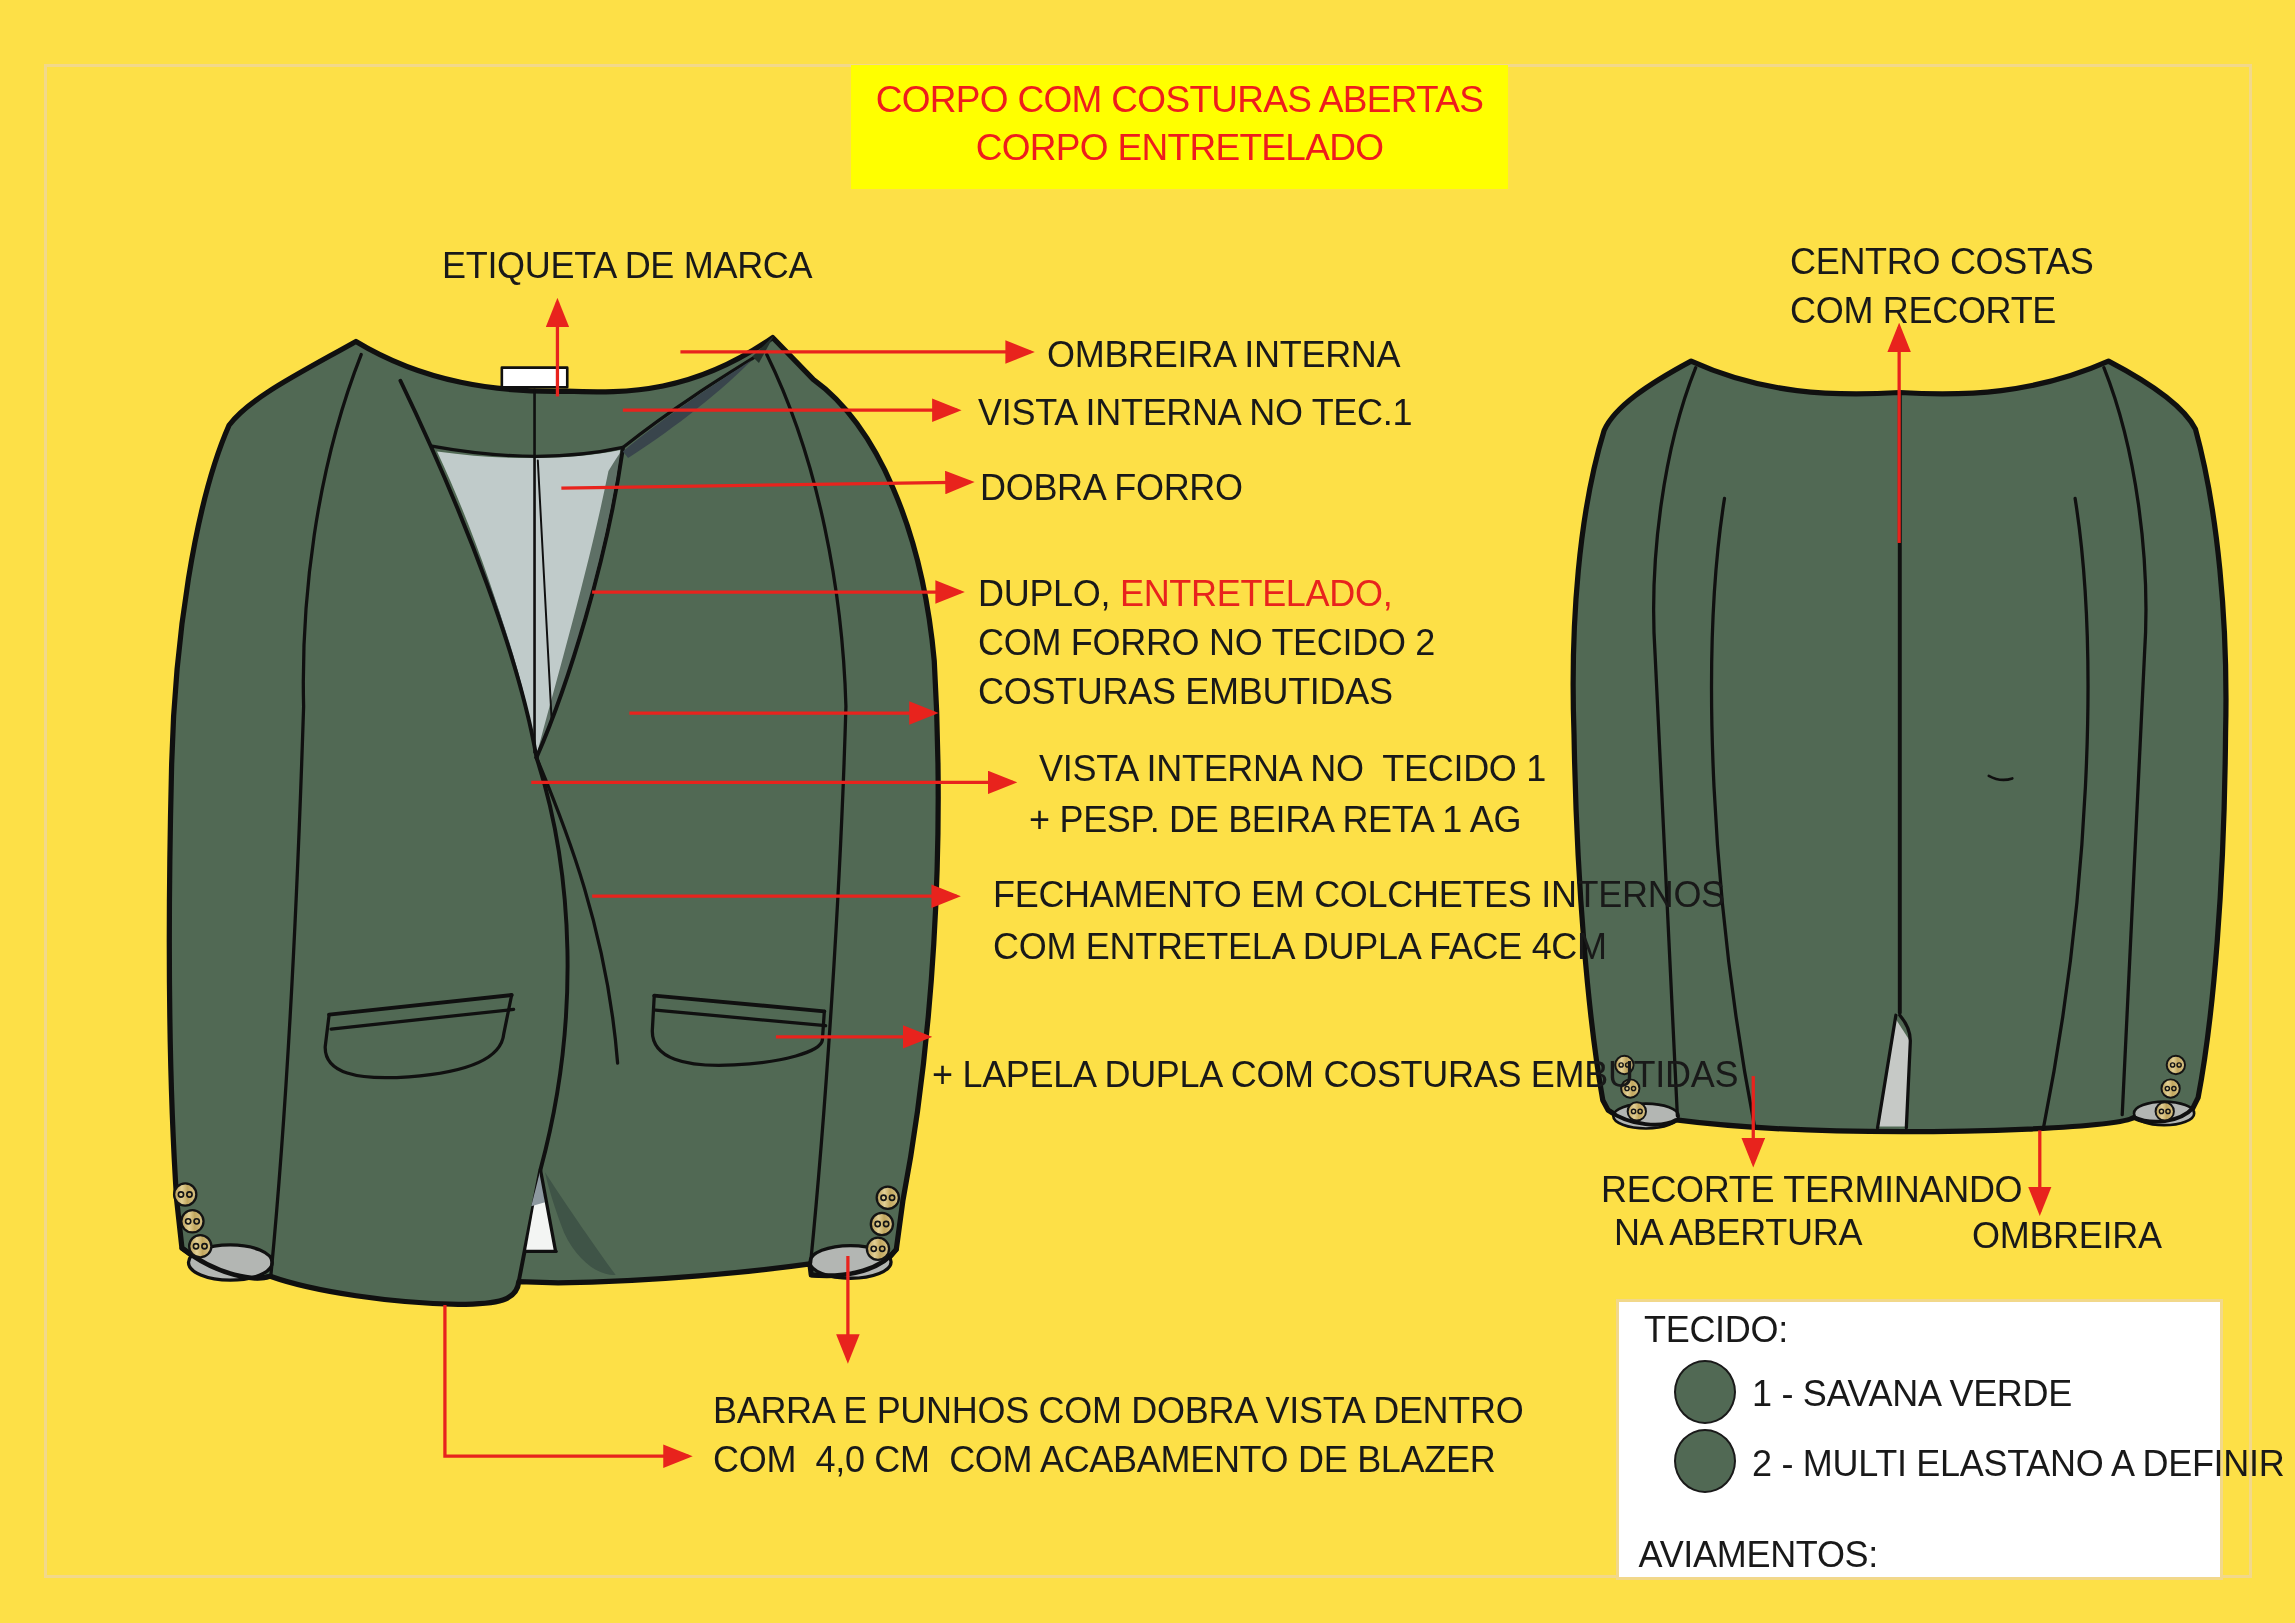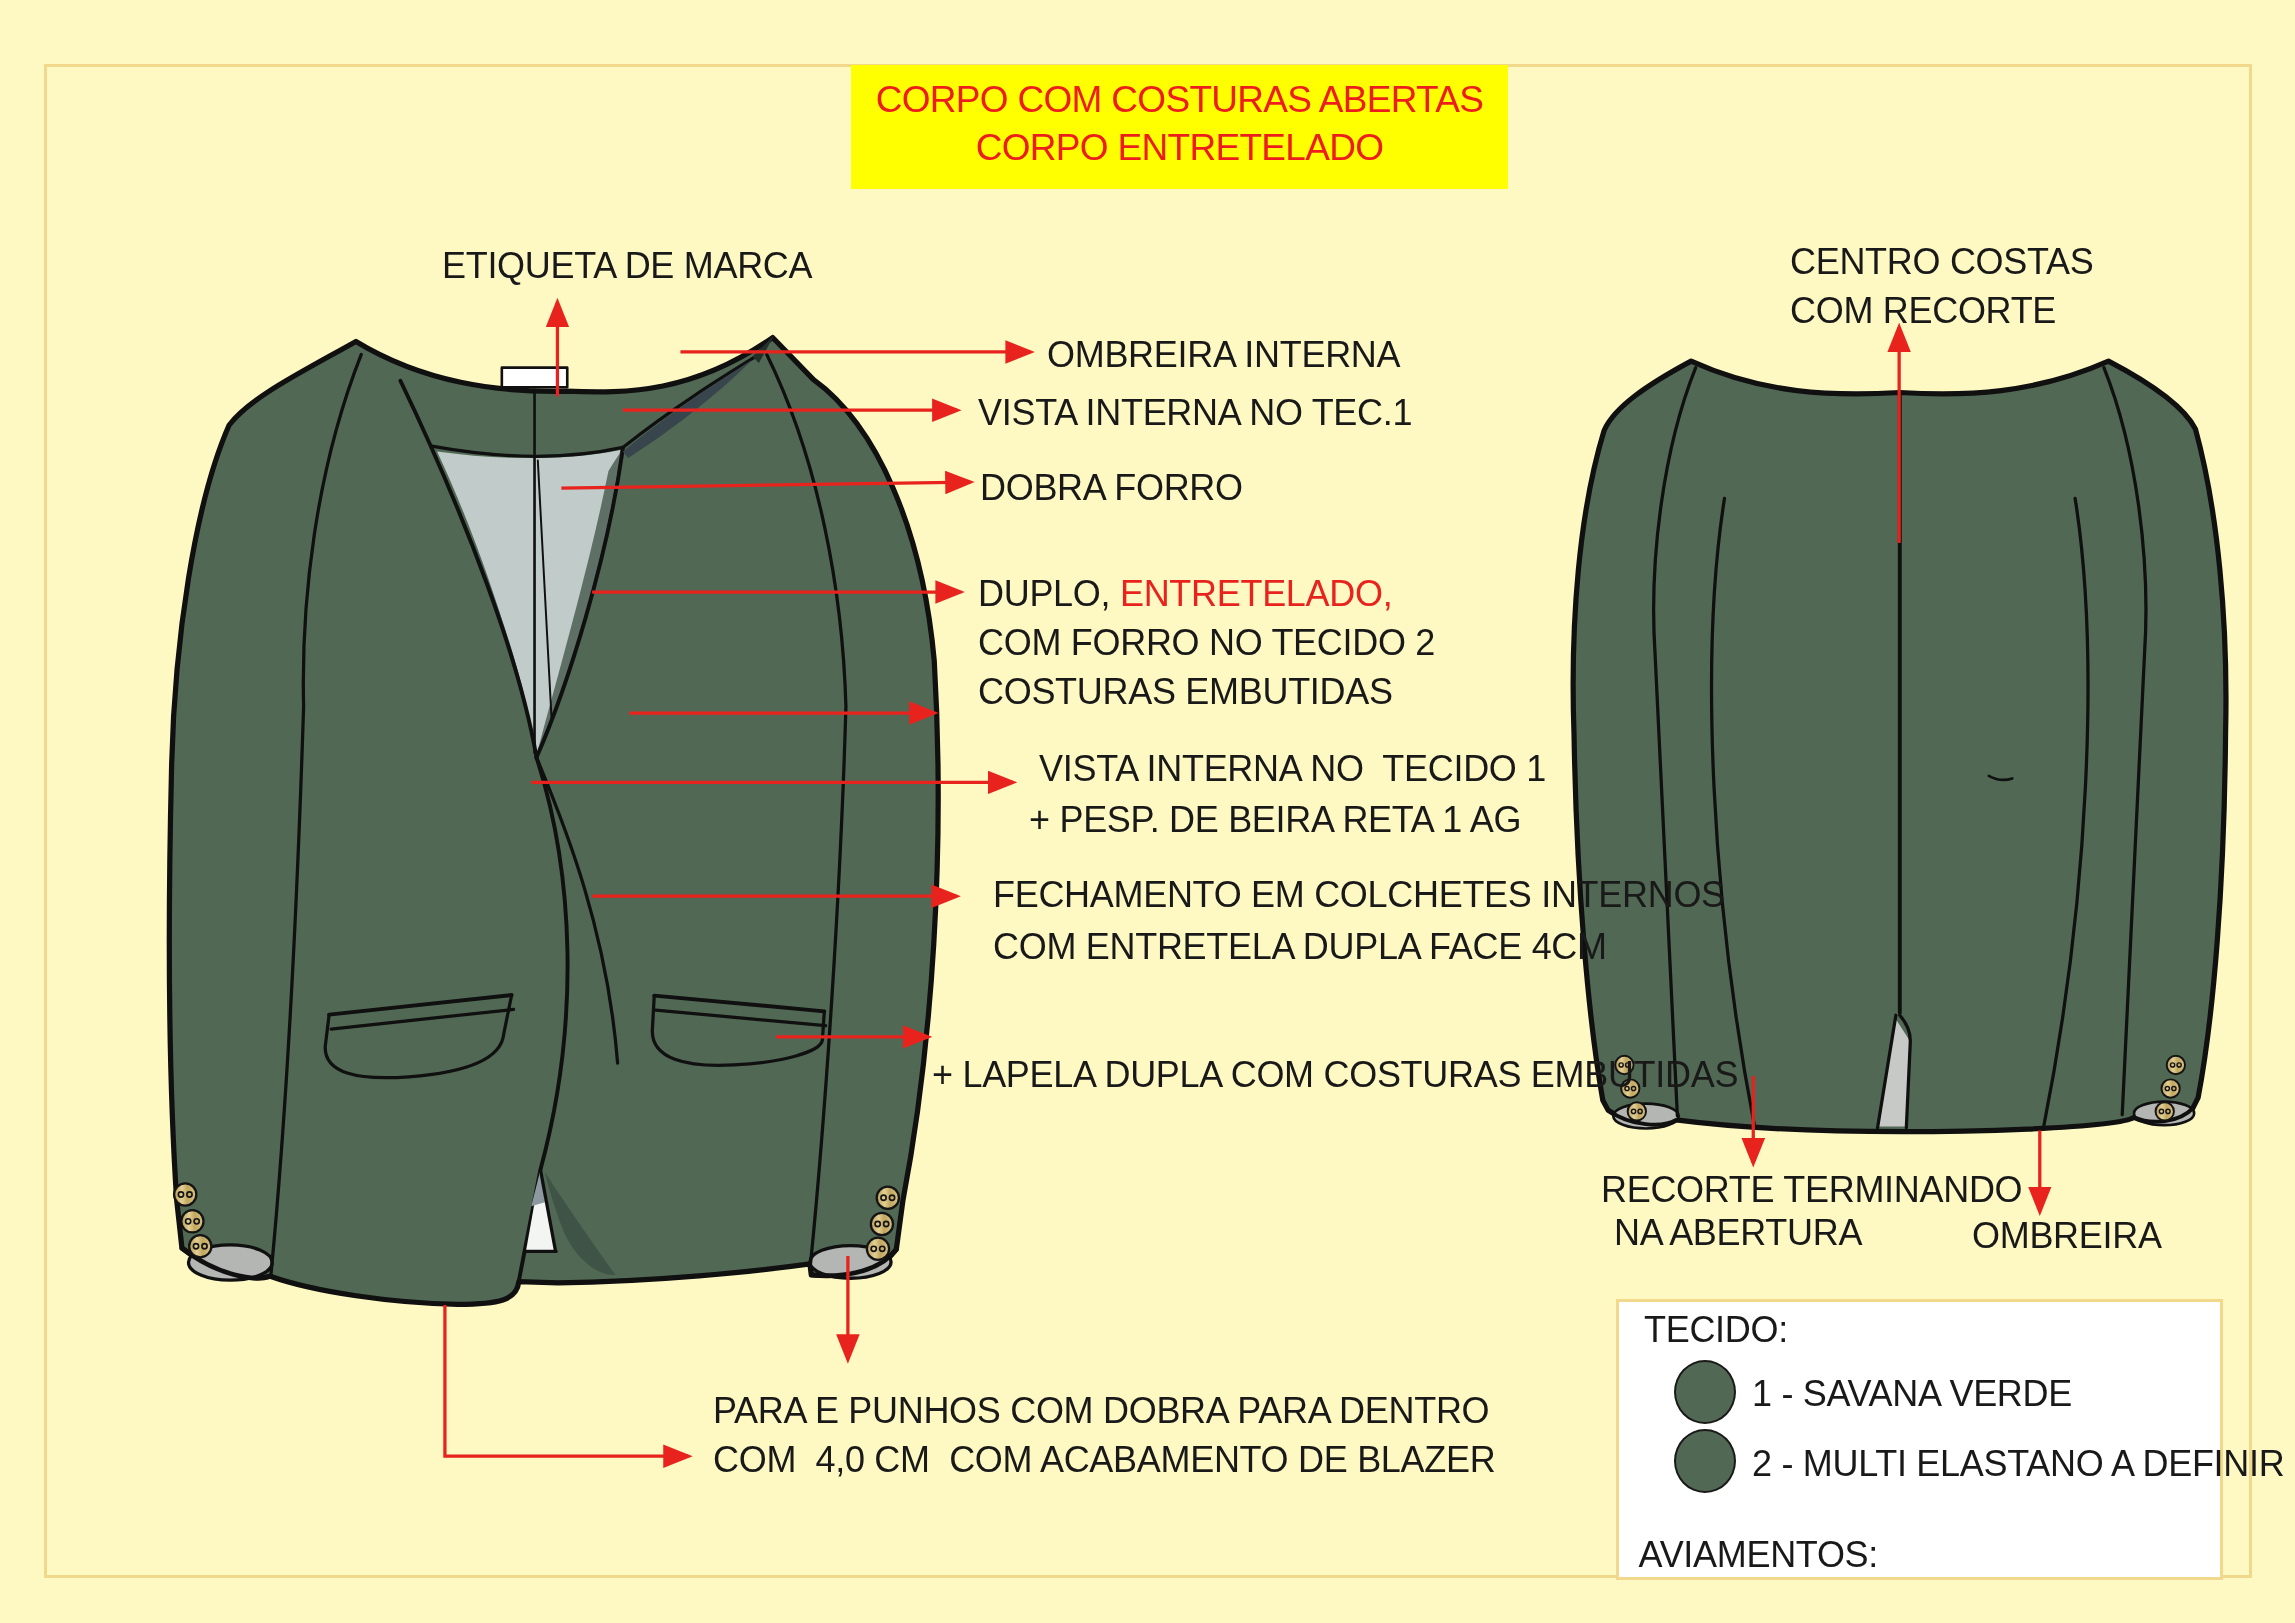--- a/index.html
+++ b/index.html
@@ -1,16 +1,16 @@
 <!DOCTYPE html>
 <html style="font-size:10.5px"><head>
 <meta charset="utf-8">
 <style>
   html,body{margin:0;padding:0;background:#ffffff;}
-  #page{position:relative;width:2295px;height:1623px;background:#fef9c3;overflow:hidden;
+  #page{position:relative;width:2295px;height:1623px;background:#fde047;overflow:hidden;
         font-family:"Liberation Sans",sans-serif;}
   #page-border{position:absolute;left:44px;top:64px;width:2208px;height:1514px;
         border:3.9px solid #f2d88a;box-sizing:border-box;}
   #title-box{position:absolute;left:851px;top:65px;width:657px;height:124px;
         background:#ffff00;text-align:center;padding-top:10.5px;box-sizing:border-box;}
   .title-line{font-size:37px;line-height:1.3;color:#ee1d1d;letter-spacing:-0.7px;}
   .lbl{position:absolute;font-size:36px;color:#191919;letter-spacing:-0.3px;
        white-space:pre;line-height:1.05;}
   .red-txt{color:#e8231d;}
   #legend-box{position:absolute;left:1616px;top:1299px;width:607px;height:281px;
@@ -210,21 +210,21 @@
   <div class="lbl" style="left:978px;top:394px;">VISTA INTERNA NO TEC.1</div>
   <div class="lbl" style="left:980px;top:469px;">DOBRA FORRO</div>
   <div class="lbl" style="left:978px;top:575px;"><span>DUPLO, </span><span class="red-txt">ENTRETELADO,</span></div>
   <div class="lbl" style="left:978px;top:624px;">COM FORRO NO TECIDO 2</div>
   <div class="lbl" style="left:978px;top:673px;">COSTURAS EMBUTIDAS</div>
   <div class="lbl" style="left:1039px;top:750px;">VISTA INTERNA NO  TECIDO 1</div>
   <div class="lbl" style="left:1029px;top:801px;">+ PESP. DE BEIRA RETA 1 AG</div>
   <div class="lbl" style="left:993px;top:876px;">FECHAMENTO EM COLCHETES INTERNOS</div>
   <div class="lbl" style="left:993px;top:928px;">COM ENTRETELA DUPLA FACE 4CM</div>
   <div class="lbl" style="left:932px;top:1056px;">+ LAPELA DUPLA COM COSTURAS EMBUTIDAS</div>
-  <div class="lbl" style="left:713px;top:1392px;">PARA E PUNHOS COM DOBRA PARA DENTRO</div>
+  <div class="lbl" style="left:713px;top:1392px;">BARRA E PUNHOS COM DOBRA VISTA DENTRO</div>
   <div class="lbl" style="left:713px;top:1441px;">COM  4,0 CM  COM ACABAMENTO DE BLAZER</div>
 
   <div class="lbl" style="left:1790px;top:243px;">CENTRO COSTAS</div>
   <div class="lbl" style="left:1790px;top:292px;">COM RECORTE</div>
   <div class="lbl" style="left:1601px;top:1171px;">RECORTE TERMINANDO</div>
   <div class="lbl" style="left:1614px;top:1214px;">NA ABERTURA</div>
   <div class="lbl" style="left:1972px;top:1217px;">OMBREIRA</div>
 
   <div id="legend-box">
     <div class="lbl" style="left:25px;top:9.2px;">TECIDO:</div>

